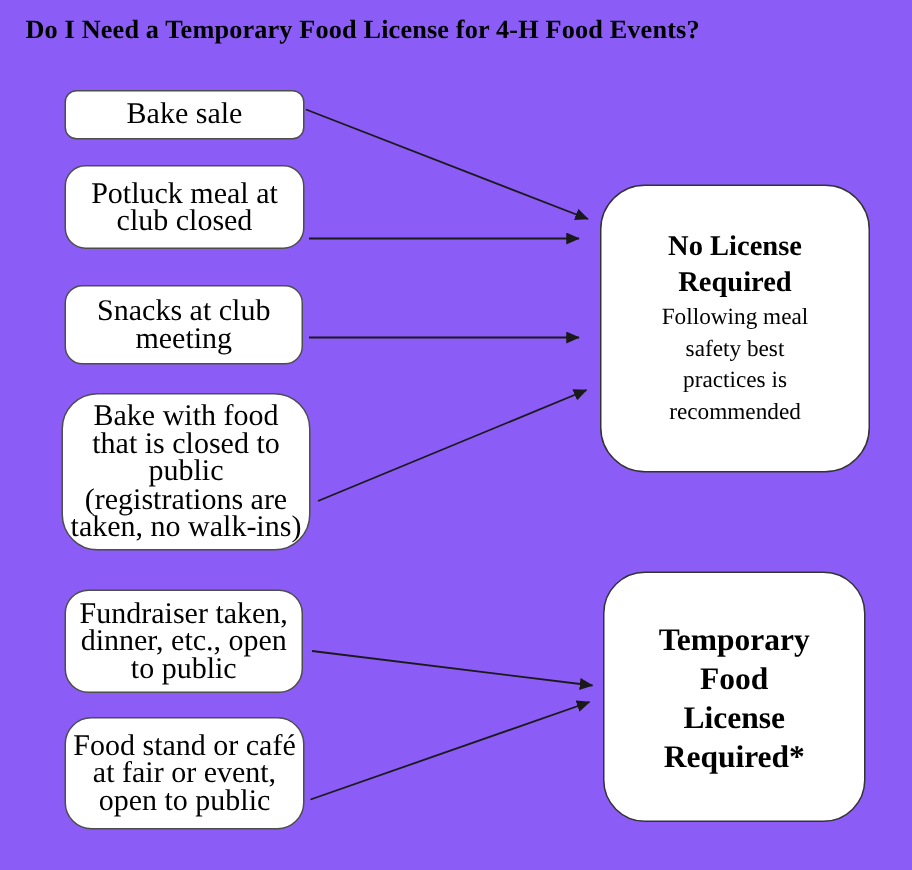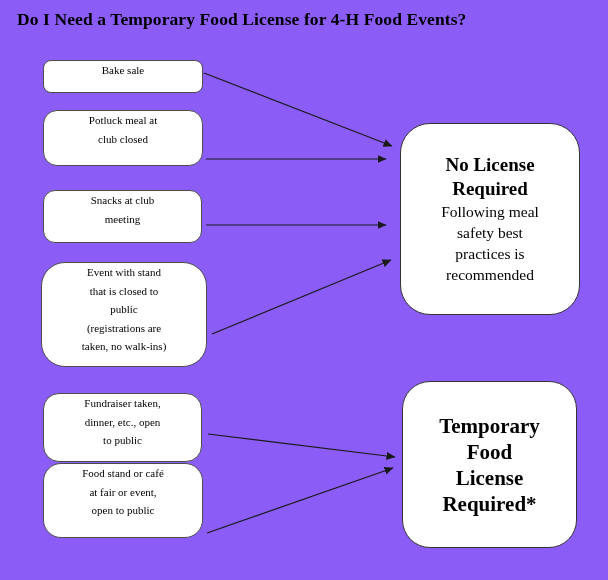--- a/index.html
+++ b/index.html
@@ -17,36 +17,37 @@
     left: 17px;
     top: 9px;
     font-size: 17.5px;
     font-weight: bold;
     letter-spacing: 0.1px;
     white-space: nowrap;
   }
   .flow-box {
     position: absolute;
     display: flex;
+    align-items: center;
     justify-content: center;
     text-align: center;
     white-space: pre-line;
     background: #ffffff;
     border: 1.5px solid #4d4d4d;
-    font-size: 11px;
+    font-size: 20px;
     line-height: 18.5px;
     box-sizing: border-box;
   }
   
   .b1 { left: 43px;  top: 60px;  width: 160px; height: 33px;  border-radius: 8px;  }
   .b2 { left: 43px;  top: 110px; width: 160px; height: 56px;  border-radius: 14px; }
   .b3 { left: 43px;  top: 190px; width: 159px; height: 53px;  border-radius: 12px; }
   .b4 { left: 41px;  top: 262px; width: 166px; height: 105px; border-radius: 24px; }
   .b5 { left: 43px;  top: 393px; width: 159px; height: 69px;  border-radius: 16px; }
-  .b6 { left: 43px;  top: 463px; width: 160px; height: 75px;  border-radius: 18px; }
+  .b6 { left: 43px;  top: 478px; width: 160px; height: 75px;  border-radius: 18px; }
   
   .result {
     position: absolute;
     display: flex;
     flex-direction: column;
     align-items: center;
     justify-content: center;
     text-align: center;
     background: #ffffff;
     border: 1.2px solid #333333;
@@ -102,21 +103,21 @@
     <span>Potluck meal at
 club closed</span>
   </div>
 
   <div class="flow-box b3">
     <span>Snacks at club
 meeting</span>
   </div>
 
   <div class="flow-box b4">
-    <span>Event with stand
+    <span>Bake with food
 that is closed to
 public
 (registrations are
 taken, no walk-ins)</span>
   </div>
 
   <div class="flow-box b5">
     <span>Fundraiser taken,
 dinner, etc., open
 to public</span>

